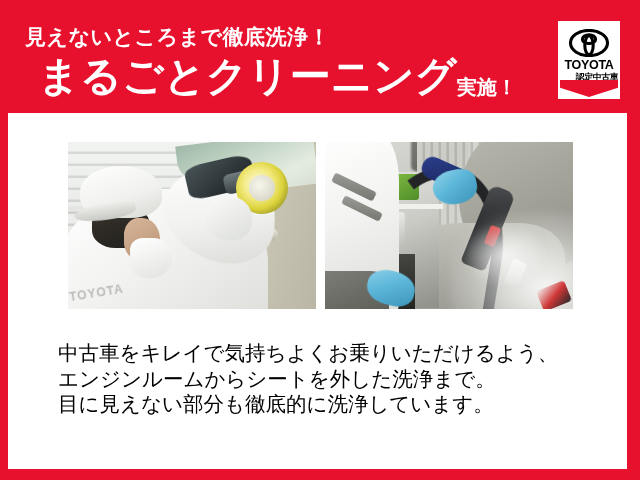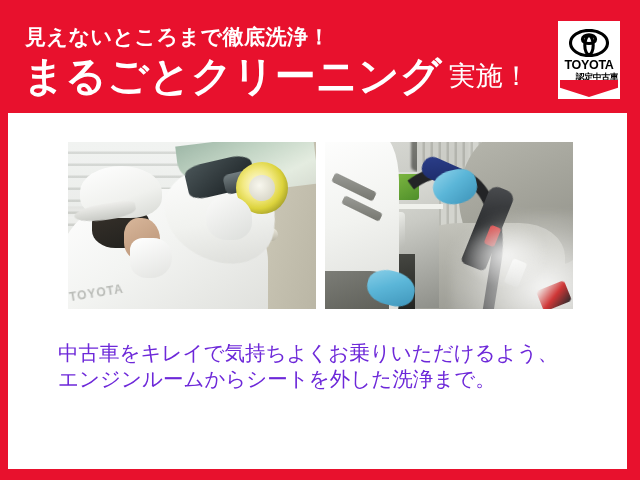--- a/index.html
+++ b/index.html
@@ -37,39 +37,39 @@
     top: 26px;
     font-size: 21px;
     font-weight: bold;
     color: #ffffff;
     letter-spacing: 0.5px;
     white-space: nowrap;
     line-height: 1;
   }
   #headline-wrap {
     position: absolute;
-    left: 23px;
+    left: 38px;
     top: 56px;
     display: flex;
-    align-items: center;
+    align-items: flex-end;
     white-space: nowrap;
   }
   #headline-main {
     font-size: 41px;
     font-weight: bold;
     color: #ffffff;
     letter-spacing: 0px;
     line-height: 1;
   }
   #headline-sub {
-    font-size: 27px;
-    font-weight: normal;
+    font-size: 20px;
+    font-weight: bold;
     color: #ffffff;
     line-height: 1;
-    margin-left: 7px;
+    margin-left: 0;
   }
 
   
   #badge {
     position: absolute;
     left: 558px;
     top: 21px;
     width: 62px;
     height: 78px;
     background: #ffffff;
@@ -511,21 +511,21 @@
 
   
   #body-copy {
     position: absolute;
     left: 50px;
     top: 227px;
     width: 545px;
   }
   .copy-line {
     font-size: 20.5px;
-    color: #6d28d9;
+    color: #000000;
     line-height: 25.5px;
     white-space: nowrap;
     letter-spacing: 0px;
   }
 </style>
 </head>
 <body>
 
 <div id="poster">
 
@@ -603,16 +603,17 @@
         <div class="glove" id="glove-upper"></div>
         <div id="steam-cloud"></div>
         <div id="steam-cloud2"></div>
         <div id="nozzle2"></div>
       </div>
     </div>
 
     <div id="body-copy">
       <div class="copy-line">中古車をキレイで気持ちよくお乗りいただけるよう、</div>
       <div class="copy-line">エンジンルームからシートを外した洗浄まで。</div>
+      <div class="copy-line">目に見えない部分も徹底的に洗浄しています。</div>
     </div>
 
   </div>
 </div>
 
 </body></html>

